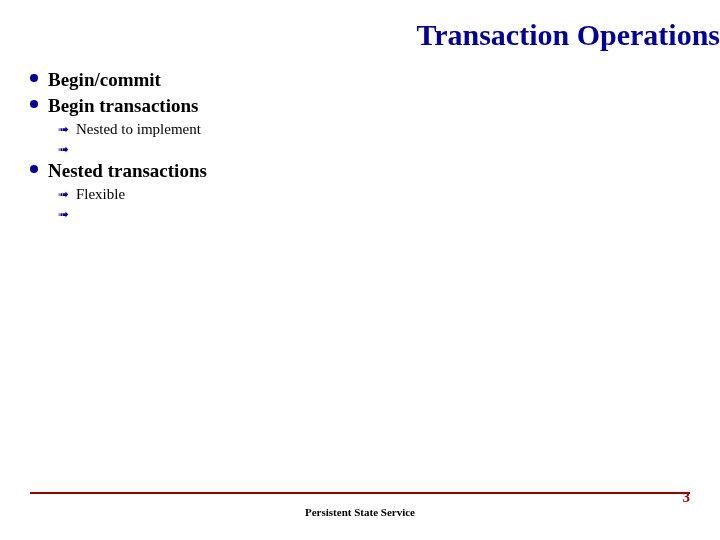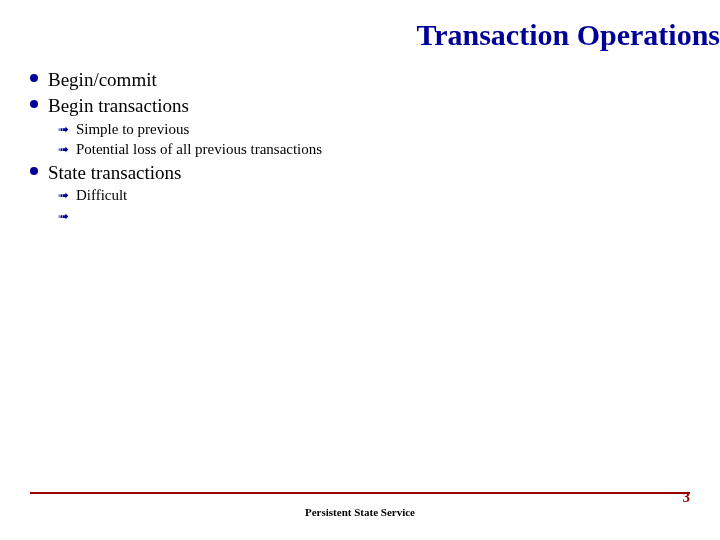--- a/index.html
+++ b/index.html
@@ -44,21 +44,21 @@
     width: 8px;
     height: 8px;
     background: #000099;
     border-radius: 50%;
     margin-top: 6px;
     margin-right: 10px;
     flex-shrink: 0;
   }
   .b1 .txt {
     font-size: 19px;
-    font-weight: normal;
+    font-weight: bold;
     color: #000;
     line-height: 1.25;
   }
   .b2 {
     display: flex;
     align-items: flex-start;
     margin-left: 28px;
     margin-bottom: 1px;
   }
   .b2 .arrow {
@@ -115,35 +115,34 @@
       <span class="txt">Begin/commit</span>
     </div>
 
     <div class="b1">
       <span class="dot"></span>
       <span class="txt">Begin transactions</span>
     </div>
 
     <div class="b2">
       <span class="arrow">➟</span>
-      <span class="txt">Simple to previous</span>
+      <span class="txt">Nested to implement</span>
     </div>
     <div class="b2">
       <span class="arrow">➟</span>
-      <span class="txt">Potential loss of all previous transactions</span>
     </div>
 
     <div class="b1">
       <span class="dot"></span>
-      <span class="txt">State transactions</span>
+      <span class="txt">Nested transactions</span>
     </div>
 
     <div class="b2">
       <span class="arrow">➟</span>
-      <span class="txt">Difficult</span>
+      <span class="txt">Flexible</span>
     </div>
     <div class="b2">
       <span class="arrow">➟</span>
     </div>
 
   </div>
 
   <div class="footer-line"></div>
   <div class="footer-text">Persistent State Service</div>
   <div class="page-num">3</div>

